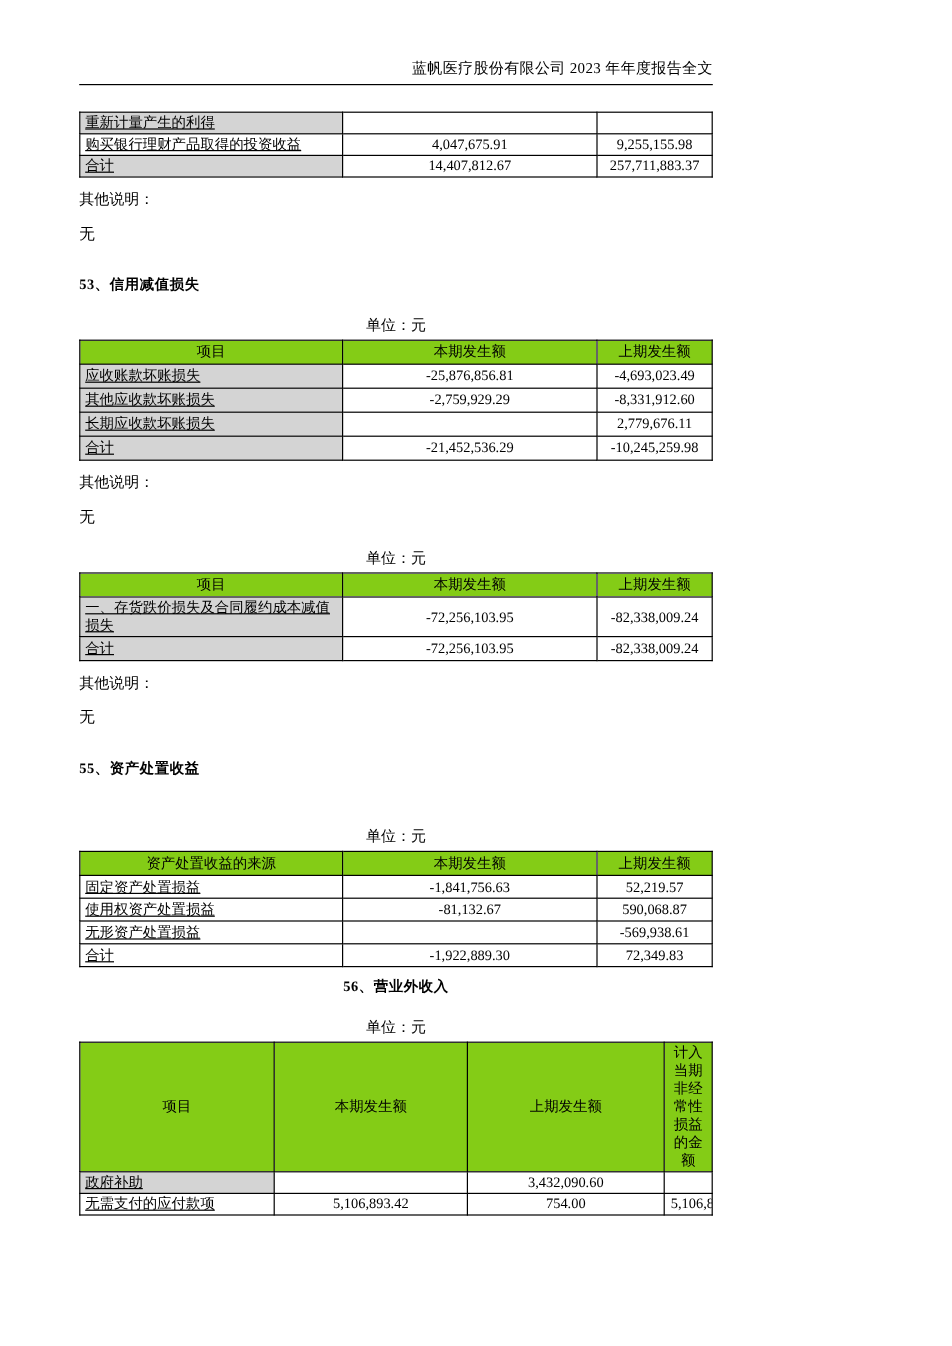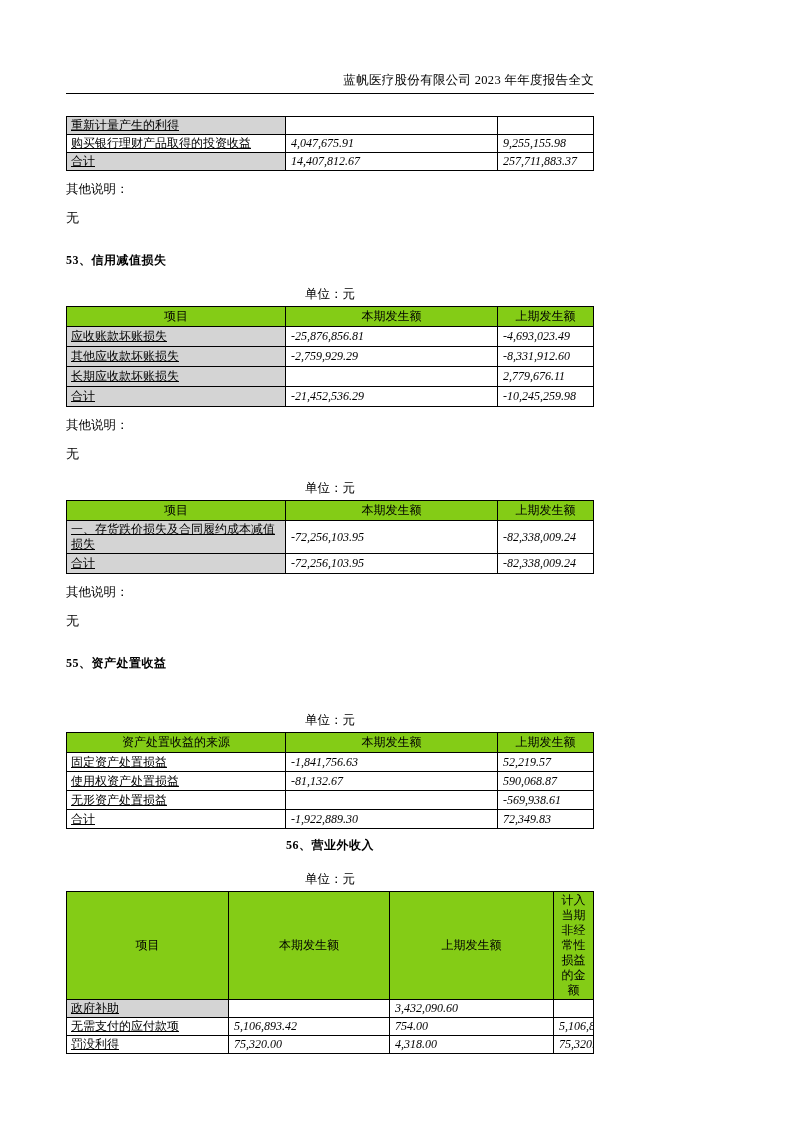--- a/index.html
+++ b/index.html
@@ -3,21 +3,21 @@
 <meta charset="utf-8">
 <style>
   * { margin:0; padding:0; box-sizing:border-box; }
   html,body { background:#ffffff; }
   body {
     width:793px; height:1122px;
     font-family:"Liberation Serif", serif;
     color:#000;
     overflow:hidden;
   }
-  .page { width:660px; height:1122px; padding:72px 66px 0 66px; }
+  .page { width:660px; height:1122px; padding:49px 66px 0 66px; }
 
   .doc-header { text-align:right; font-size:12.5px; line-height:16px; letter-spacing:.3px; }
   .header-rule { border-bottom:1.5px solid #000; margin-top:5px; }
 
   .note-label { font-size:12.5px; margin-top:10px; }
   .note-value { font-size:13px; margin-top:11px; }
 
   .section-title { font-size:12px; font-weight:bold; margin-top:25px; letter-spacing:.5px; }
 
   .unit-line { text-align:center; font-size:12.5px; margin-top:17px; margin-bottom:3px; }
@@ -31,21 +31,21 @@
     border:1px solid #000;
     height:20px; line-height:1.25;
     vertical-align:middle;
     padding:1px 5px;
     overflow:hidden;
   }
   .fin-table th {
     background:#84cc16; font-weight:normal; text-align:center;
   }
   .fin-table td.lbl { text-align:left; padding-left:4px;text-decoration:underline; }
-  .fin-table td.num { text-align:left; padding-right:5px;font-style:italic; }
+  .fin-table td.num { text-align:center; padding-right:5px; }
   .fin-table td.shaded { background:#d4d4d4; }
   table.t1 { margin-top:22px; }
   table.t1 td { height:16px; }
   table.t4 td { height:19px; }
   table.t5 td { height:18px; }
 </style>
 </head>
 <body>
 
 <div class="page">
@@ -212,22 +212,16 @@
       <td class="num"></td>
       <td class="num">3,432,090.60</td>
       <td class="num"></td>
     </tr>
     <tr>
       <td class="lbl">无需支付的应付款项</td>
       <td class="num">5,106,893.42</td>
       <td class="num">754.00</td>
       <td class="num">5,106,893.42</td>
     </tr>
-    <tr>
-      <td class="lbl">罚没利得</td>
-      <td class="num">75,320.00</td>
-      <td class="num">4,318.00</td>
-      <td class="num">75,320.00</td>
-    </tr>
   </tbody>
     </table>
 
 </div>
 
 </body></html>

